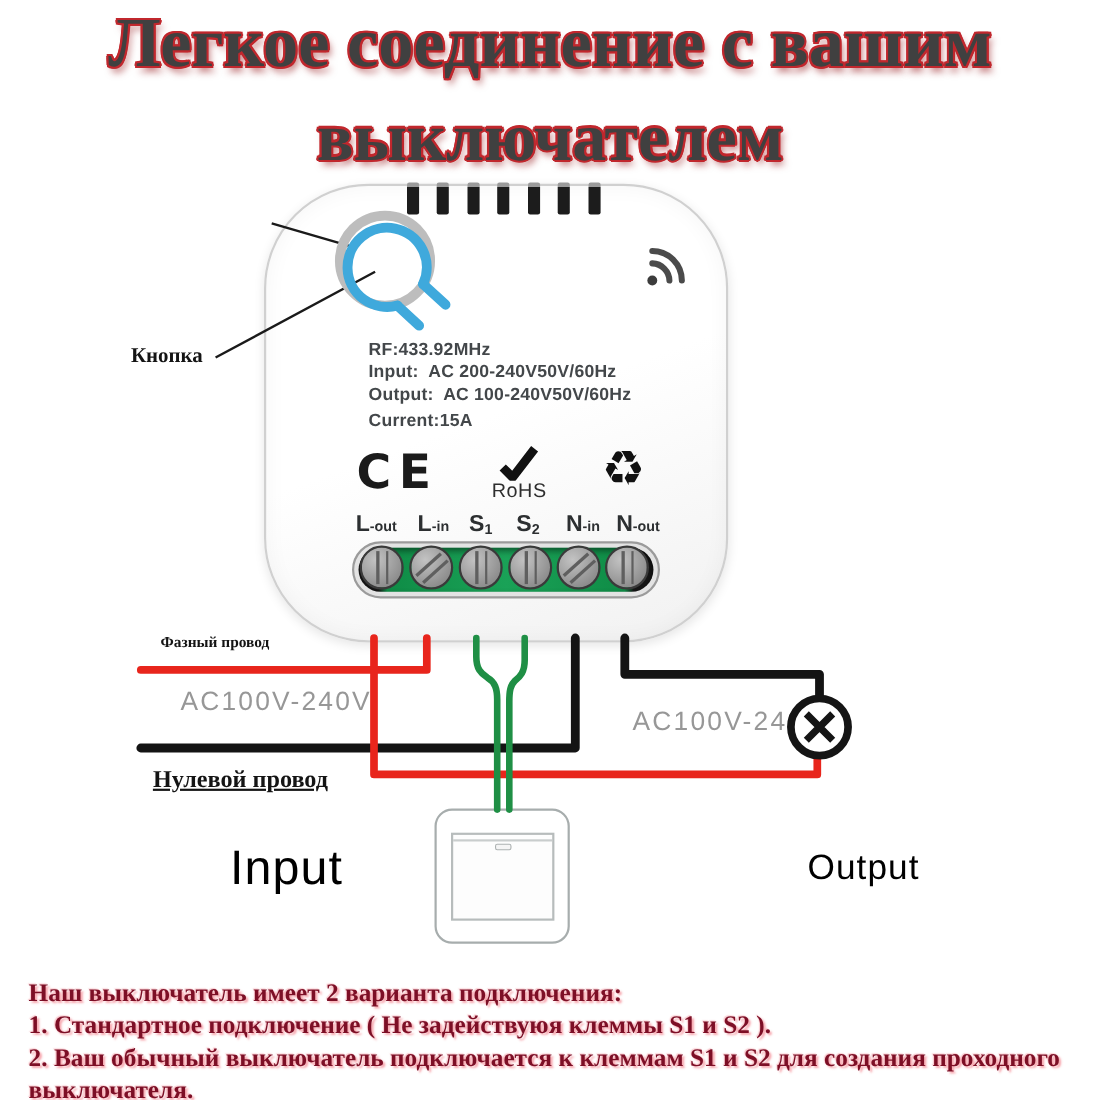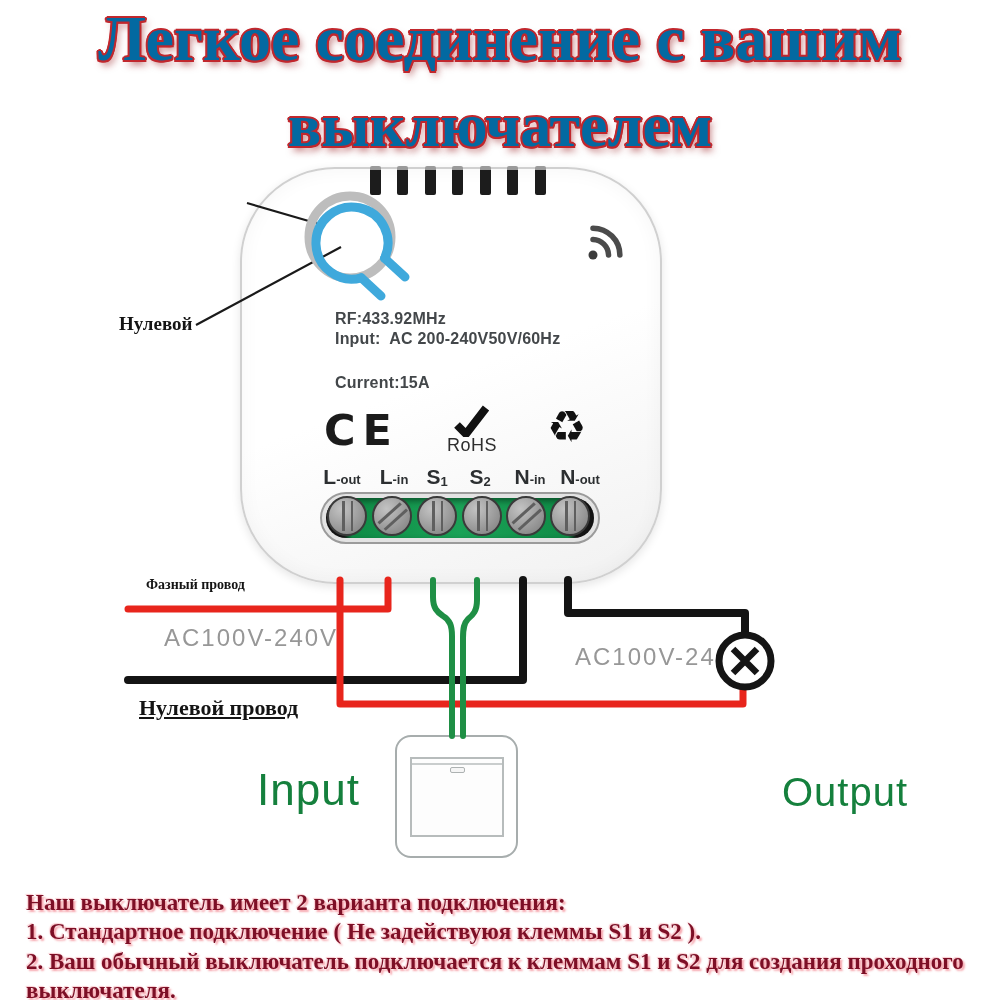--- a/index.html
+++ b/index.html
@@ -2,21 +2,21 @@
 <html><head>
 <meta charset="utf-8">
 <style>
   html,body{margin:0;padding:0;background:#fff;}
   .page{position:relative;width:1000px;height:1000px;background:#fff;overflow:hidden;
         font-family:"Liberation Sans","DejaVu Sans",sans-serif;}
 
   
   .title-line{position:absolute;left:0;width:1000px;text-align:center;
     font-family:"Liberation Serif","DejaVu Serif",serif;font-weight:bold;
-    color:#0369a1;
+    color:#404040;
     text-shadow:-2px 0 0 #c1272d,2px 0 0 #c1272d,0 -2px 0 #c1272d,0 2px 0 #c1272d,
       -1.5px -1.5px 0 #c1272d,1.5px 1.5px 0 #c1272d,1.5px -1.5px 0 #c1272d,-1.5px 1.5px 0 #c1272d,
       3px 5px 7px rgba(150,25,30,.55);}
   .title-1{top:2px;font-size:64px;}
   .title-2{top:90px;font-size:62px;}
 
   
   .device{position:absolute;left:240px;top:167px;width:418px;height:413px;
     border-radius:95px;background:linear-gradient(160deg,#ffffff 50%,#f1f1f1);
     border:2px solid #d0d0d0;
@@ -55,23 +55,23 @@
   .serif-label{position:absolute;font-family:"Liberation Serif","DejaVu Serif",serif;
     font-weight:bold;color:#141414;}
   .indicator-label{left:128px;top:176px;width:124px;text-align:center;font-size:19px;line-height:22px;}
   .button-label{left:119px;top:313px;font-size:19px;}
   .phase-label{left:146px;top:577px;font-size:14px;}
   .neutral-label{left:139px;top:695px;font-size:22px;text-decoration:underline;}
 
   .volt-label{position:absolute;font-size:24px;color:#979797;letter-spacing:2px;}
   .volt-in{left:164px;top:624px;}
   .volt-out{left:575px;top:643px;}
-  .io-label{position:absolute;color:#15803d;letter-spacing:1px;margin-left:48px;}
+  .io-label{position:absolute;color:#000000;letter-spacing:1px;}
   .io-in{left:209px;top:765px;font-size:44px;}
-  .io-out{left:734px;top:770px;font-size:40px;}
+  .io-out{left:734px;top:770px;font-size:32px;}
 
   
   .wall-switch{position:absolute;left:395px;top:735px;width:123px;height:123px;border-radius:16px;
     background:#fff;border:2px solid #a7adad;box-sizing:border-box;}
   .rocker{position:absolute;left:13px;top:20px;width:94px;height:80px;background:#fdfdfd;
     border:2px solid #b7bcbc;box-sizing:border-box;}
   .rocker-seam{position:absolute;left:0;top:4px;width:100%;height:1.5px;background:#c9cdcd;}
   .rocker-slot{position:absolute;left:38px;top:8px;width:15px;height:6px;border:1.5px solid #adb2b2;
     border-radius:2px;background:#f5f5f5;box-sizing:border-box;}
 
@@ -97,20 +97,21 @@
     <div class="vent" style="left:128px"></div>
     <div class="vent" style="left:155px"></div>
     <div class="vent" style="left:183px"></div>
     <div class="vent" style="left:210px"></div>
     <div class="vent" style="left:238px"></div>
     <div class="vent" style="left:265px"></div>
     <div class="vent" style="left:293px"></div>
 
     <div class="spec" style="top:141px">RF:433.92MHz</div>
     <div class="spec" style="top:161px">Input:  AC 200-240V50V/60Hz</div>
+    <div class="spec" style="top:182px">Output:  AC 100-240V50V/60Hz</div>
     <div class="spec" style="top:205px">Current:15A</div>
 
     <div class="ce-mark">CE</div>
     <div class="rohs">
       <svg width="38" height="32" viewBox="0 0 38 32">
         <path d="M4,20 L13,29 L33,3" fill="none" stroke="#111" stroke-width="8"></path>
       </svg>
       <div class="rohs-label">RoHS</div>
     </div>
     <div class="recycle">♻</div>
@@ -126,21 +127,21 @@
       <div class="cap-in"></div>
     </div>
     <div class="screw v" style="left:85px"></div>
     <div class="screw d" style="left:130px"></div>
     <div class="screw v" style="left:175px"></div>
     <div class="screw v" style="left:220px"></div>
     <div class="screw d" style="left:264px"></div>
     <div class="screw v" style="left:308px"></div>
   </div>
 
-  <div class="serif-label button-label">Нулевой</div>
+  <div class="serif-label button-label">Кнопка</div>
 
   <div class="serif-label phase-label">Фазный провод</div>
   <div class="volt-label volt-in">AC100V-240V</div>
   <div class="serif-label neutral-label">Нулевой провод</div>
   <div class="volt-label volt-out">AC100V-240V</div>
   <div class="io-label io-in">Input</div>
   <div class="io-label io-out">Output</div>
 
   <div class="wall-switch">
     <div class="rocker">

